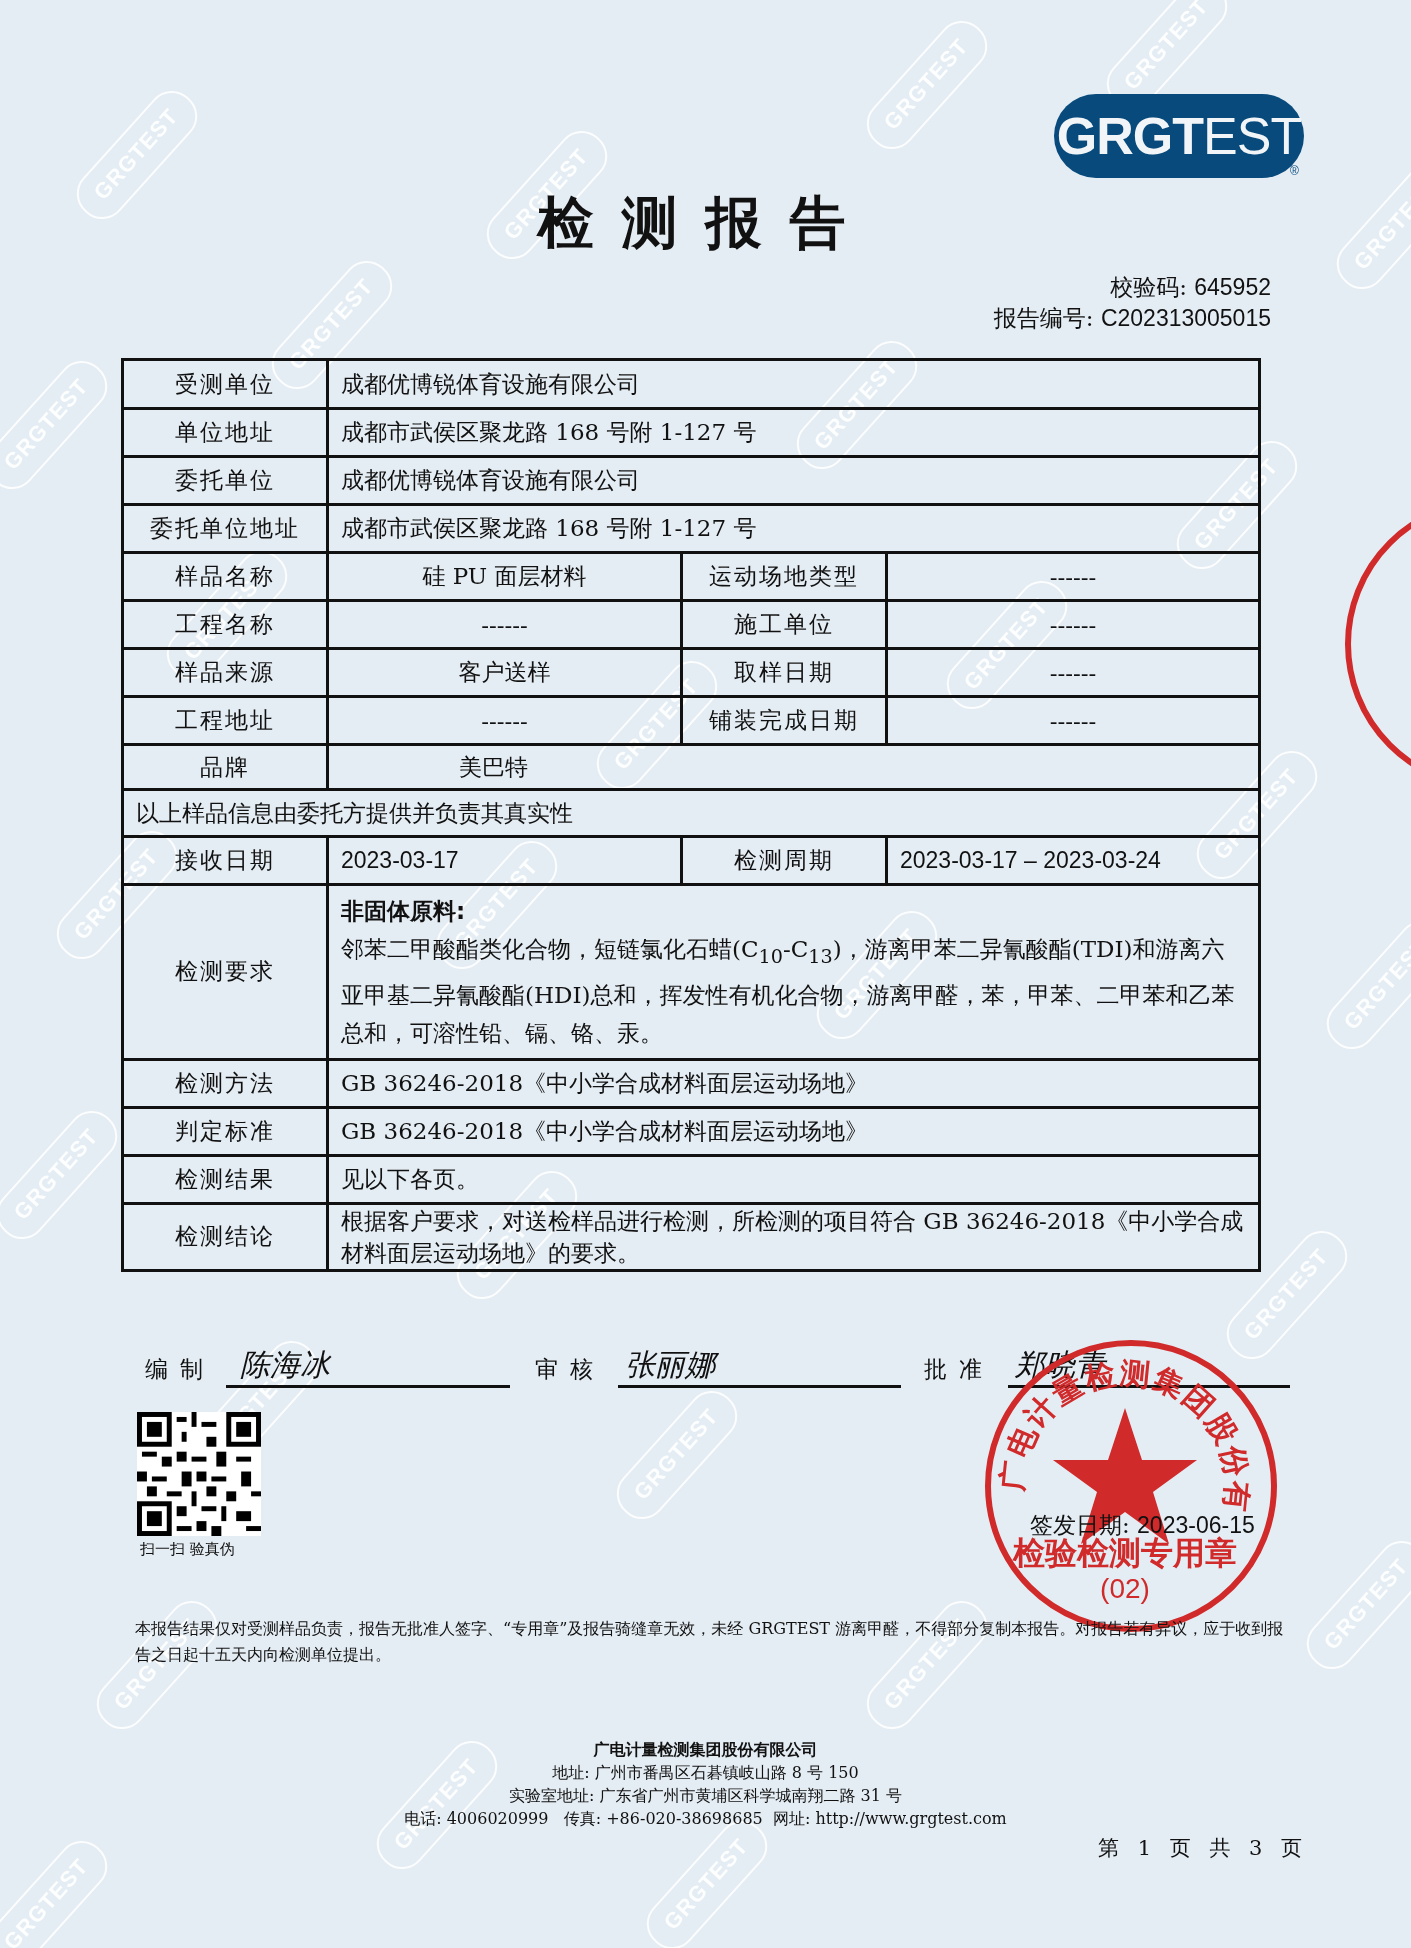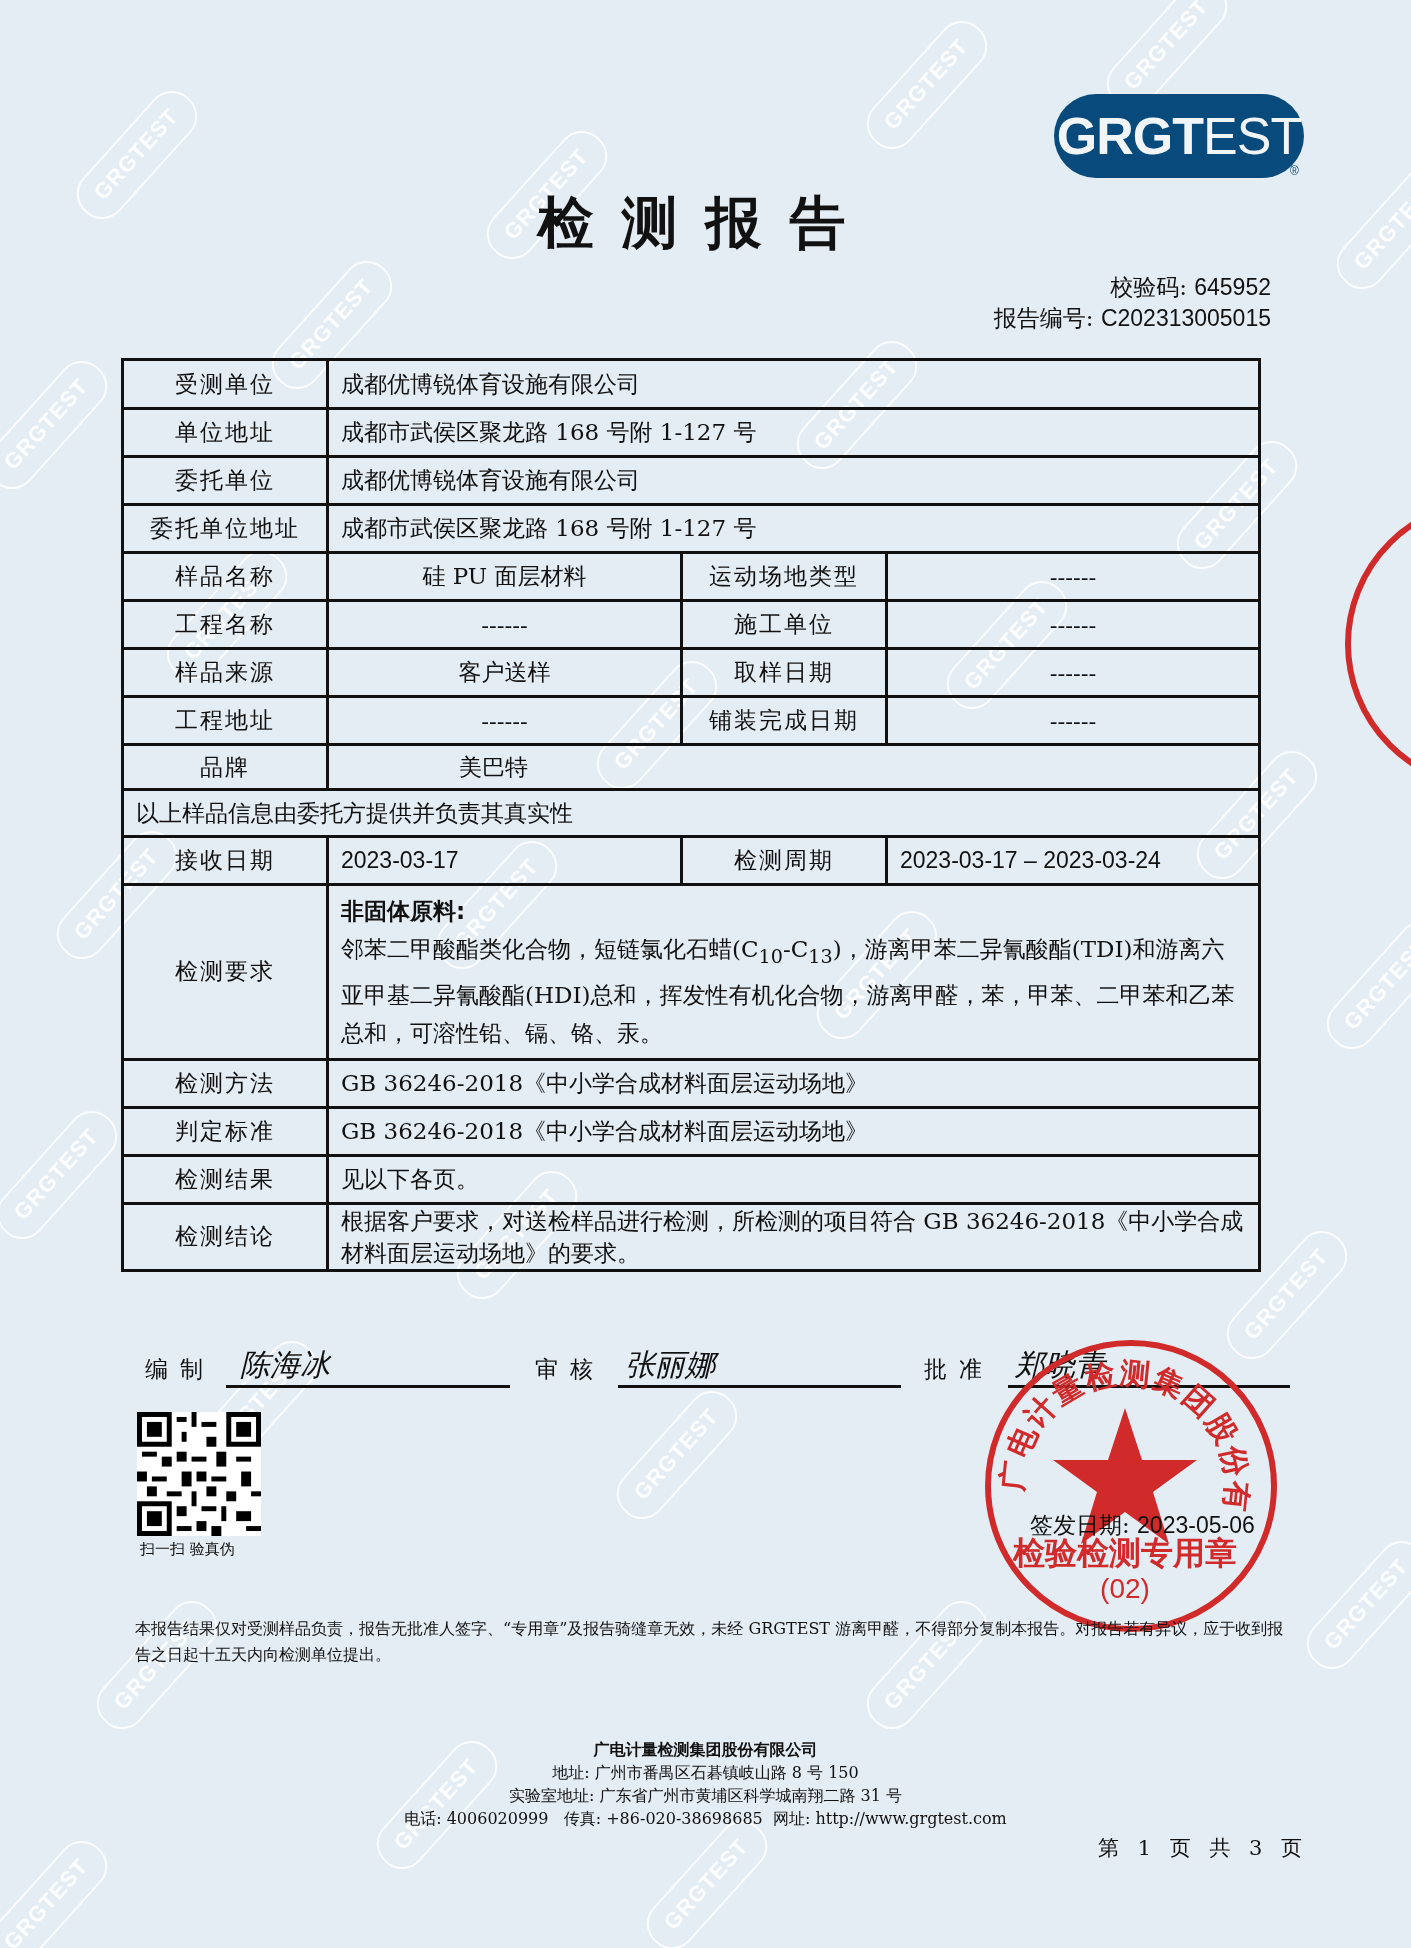--- a/index.html
+++ b/index.html
@@ -260,21 +260,21 @@
     <defs>
         <path id="arc" d="M 34 160 A 102 102 0 1 1 234 160"></path>
       </defs>
     <text font-size="30" fill="#d02a2a" font-weight="bold" font-family="DejaVu Sans, sans-serif" letter-spacing="2"><textPath href="#arc" startOffset="4%">广电计量检测集团股份有限公司</textPath></text>
     <polygon points="134,62 151,114 206,114 162,146 178,198 134,166 90,198 106,146 62,114 117,114" fill="#d02a2a"></polygon>
     <text x="134" y="218" font-size="32" fill="#d02a2a" font-weight="bold" text-anchor="middle" font-family="DejaVu Sans, sans-serif">检验检测专用章</text>
     <text x="134" y="252" font-size="28" fill="#d02a2a" text-anchor="middle" font-family="Liberation Sans, sans-serif">(02)</text>
   </svg>
 </div>
 <div class="issue">
-  <span>签发日期:</span> <span class="num">2023-05-06</span>
+  <span>签发日期:</span> <span class="num">2023-06-15</span>
 </div>
 
 <div class="notice">本报告结果仅对受测样品负责，报告无批准人签字、“专用章”及报告骑缝章无效，未经 GRGTEST 游离甲醛，不得部分复制本报告。对报告若有异议，应于收到报告之日起十五天内向检测单位提出。</div>
 
 <div class="footer">
   <div class="fb">广电计量检测集团股份有限公司</div>
   <div>地址: 广州市番禺区石碁镇岐山路 8 号 150</div>
   <div>实验室地址: 广东省广州市黄埔区科学城南翔二路 31 号</div>
   <div style="white-space:pre">电话: 4006020999   传真: +86-020-38698685  网址: http://www.grgtest.com</div>
 </div>

